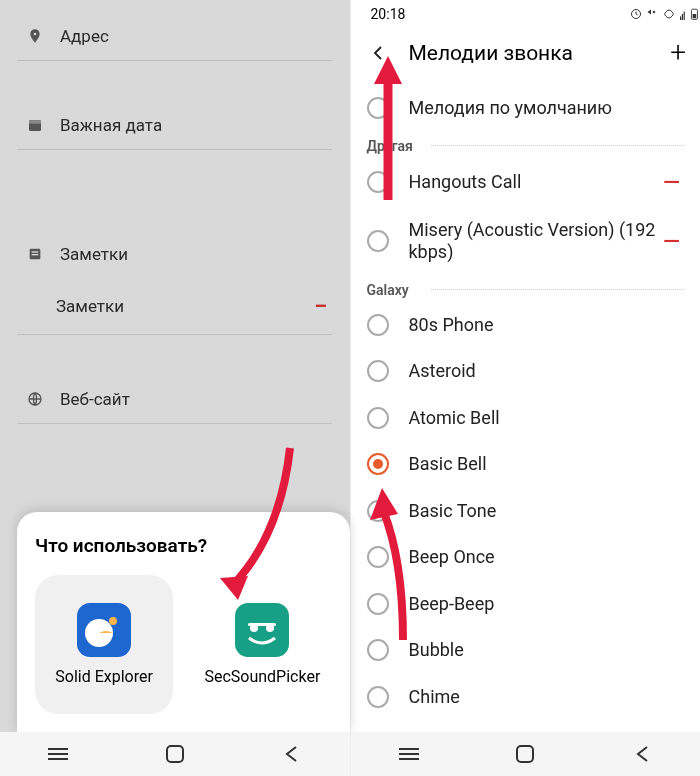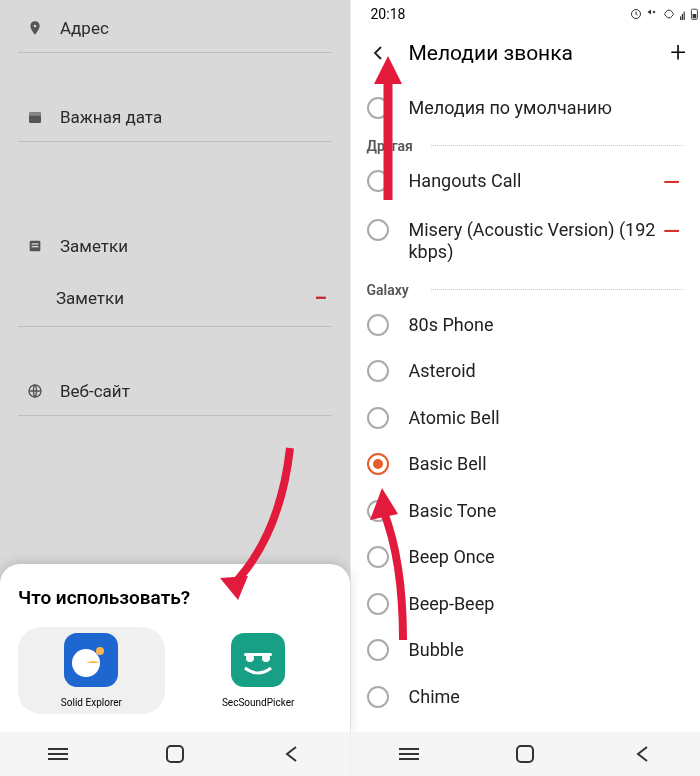--- a/index.html
+++ b/index.html
@@ -11,39 +11,39 @@
   
   .dimmed { position: absolute; inset: 0; background: #d9d9d9; z-index: 1; }
   .contact-section { padding: 0 18px; }
   .row { display: flex; align-items: center; border-bottom: 1px solid #bfbfbf; padding: 14px 4px; font-size: 17px; color: #2b2b2b; }
   .row .ic { width: 26px; margin-right: 12px; display: flex; align-items: center; justify-content: center; color: #555; }
   .row.noborder { border-bottom: none; }
   .row.sub { padding-left: 38px; justify-content: space-between; }
   .minus { color: #c52828; font-size: 24px; font-weight: 500; }
   .gap { height: 40px; }
 
-  .sheet { position: absolute; bottom: 44px; left: 0; right: 0; background: #fff; border-radius: 20px 20px 0 0; z-index: 2; padding: 22px 18px 0 18px; box-shadow: 0 -2px 12px rgba(0,0,0,.15); }
+  .sheet { position: absolute; bottom: 44px; left: 17px; right: 0; background: #fff; border-radius: 20px 20px 0 0; z-index: 2; padding: 22px 18px 0 18px; box-shadow: 0 -2px 12px rgba(0,0,0,.15); }
   .sheet-title { font-size: 19px; font-weight: 600; margin-bottom: 18px; }
   .apps { display: flex; gap: 20px; margin-bottom: 18px; }
-  .app { flex: 1; text-align: center; padding: 6px 4px; border-radius: 23px; font-size: 10px; }
+  .app { flex: 1; text-align: center; padding: 28px 4px; border-radius: 23px; font-size: 16px; }
   .app.selected { background: #f0f0f0; }
   .app-icon { width: 54px; height: 54px; margin: 0 auto 10px auto; border-radius: 14px; display: flex; align-items: center; justify-content: center; }
   .sheet-actions { display: flex; border-top: 1px solid #e5e5e5; }
   .sheet-actions > div { flex: 1; text-align: center; padding: 14px 0; font-size: 15px; font-weight: 600; }
   .sheet-actions > div:first-child { border-right: 1px solid #e5e5e5; }
 
   
   .status-bar { display: flex; justify-content: space-between; padding: 6px 0 6px 20px; font-size: 14px; align-items: center; }
   .status-icons { display: flex; gap: 4px; font-size: 12px; color: #333; }
   .header { display: flex; align-items: center; padding: 8px 14px 16px 14px; }
   .header .back { font-size: 22px; padding: 4px; }
   .header .title { font-size: 21px; margin-left: 18px; flex: 1; }
   .header .plus { font-size: 28px; font-weight: 300; }
 
-  .ring-row { display: flex; padding: 12px 16px; }
+  .ring-row { display: flex; align-items: center; padding: 12px 16px; }
   .radio { width: 22px; height: 22px; border: 2px solid #aaa; border-radius: 50%; margin-right: 20px; flex-shrink: 0; position: relative; }
   .radio.checked { border-color: #e85b2a; }
   .radio.checked::after { content: ''; position: absolute; inset: 4px; background: #e85b2a; border-radius: 50%; }
   .ring-label { font-size: 18px; color: #222; flex: 1; line-height: 1.25; }
   .ring-del { color: #d43030; font-size: 22px; font-weight: 500; padding: 0 4px; }
   .section-label { font-size: 14px; font-weight: 600; color: #555; padding: 6px 16px 4px 16px; position: relative; }
   .section-label::after { content:''; position:absolute; left: 80px; right:16px; top: 50%; border-top: 1px dotted #ccc; }
 
   
   .navbar { position: absolute; bottom: 0; left: 0; right: 0; height: 44px; background: #f5f5f5; display: flex; justify-content: space-around; align-items: center; z-index: 3; }
@@ -53,21 +53,21 @@
   .arrow { position: absolute; z-index: 10; pointer-events: none; }
   svg { display: block; }
 </style>
 </head>
 <body>
 
 <div class="container">
 
   <div class="phone phone-left">
     <div class="dimmed">
-      <div class="contact-section" style="padding-top:4px;">
+      <div class="contact-section" style="padding-top:12px;">
         <div class="row noborder" style="border-bottom:1px solid #bfbfbf;">
           <span class="ic">
             <svg width="16" height="16" viewBox="0 0 24 24" fill="#555">
                 <path d="M12 2C8 2 5 5 5 9c0 5 7 13 7 13s7-8 7-13c0-4-3-7-7-7zm0 9a2 2 0 110-4 2 2 0 010 4z"></path>
               </svg>
           </span>
           <span>Адрес</span>
         </div>
         <div class="gap"></div>
         <div class="row">

